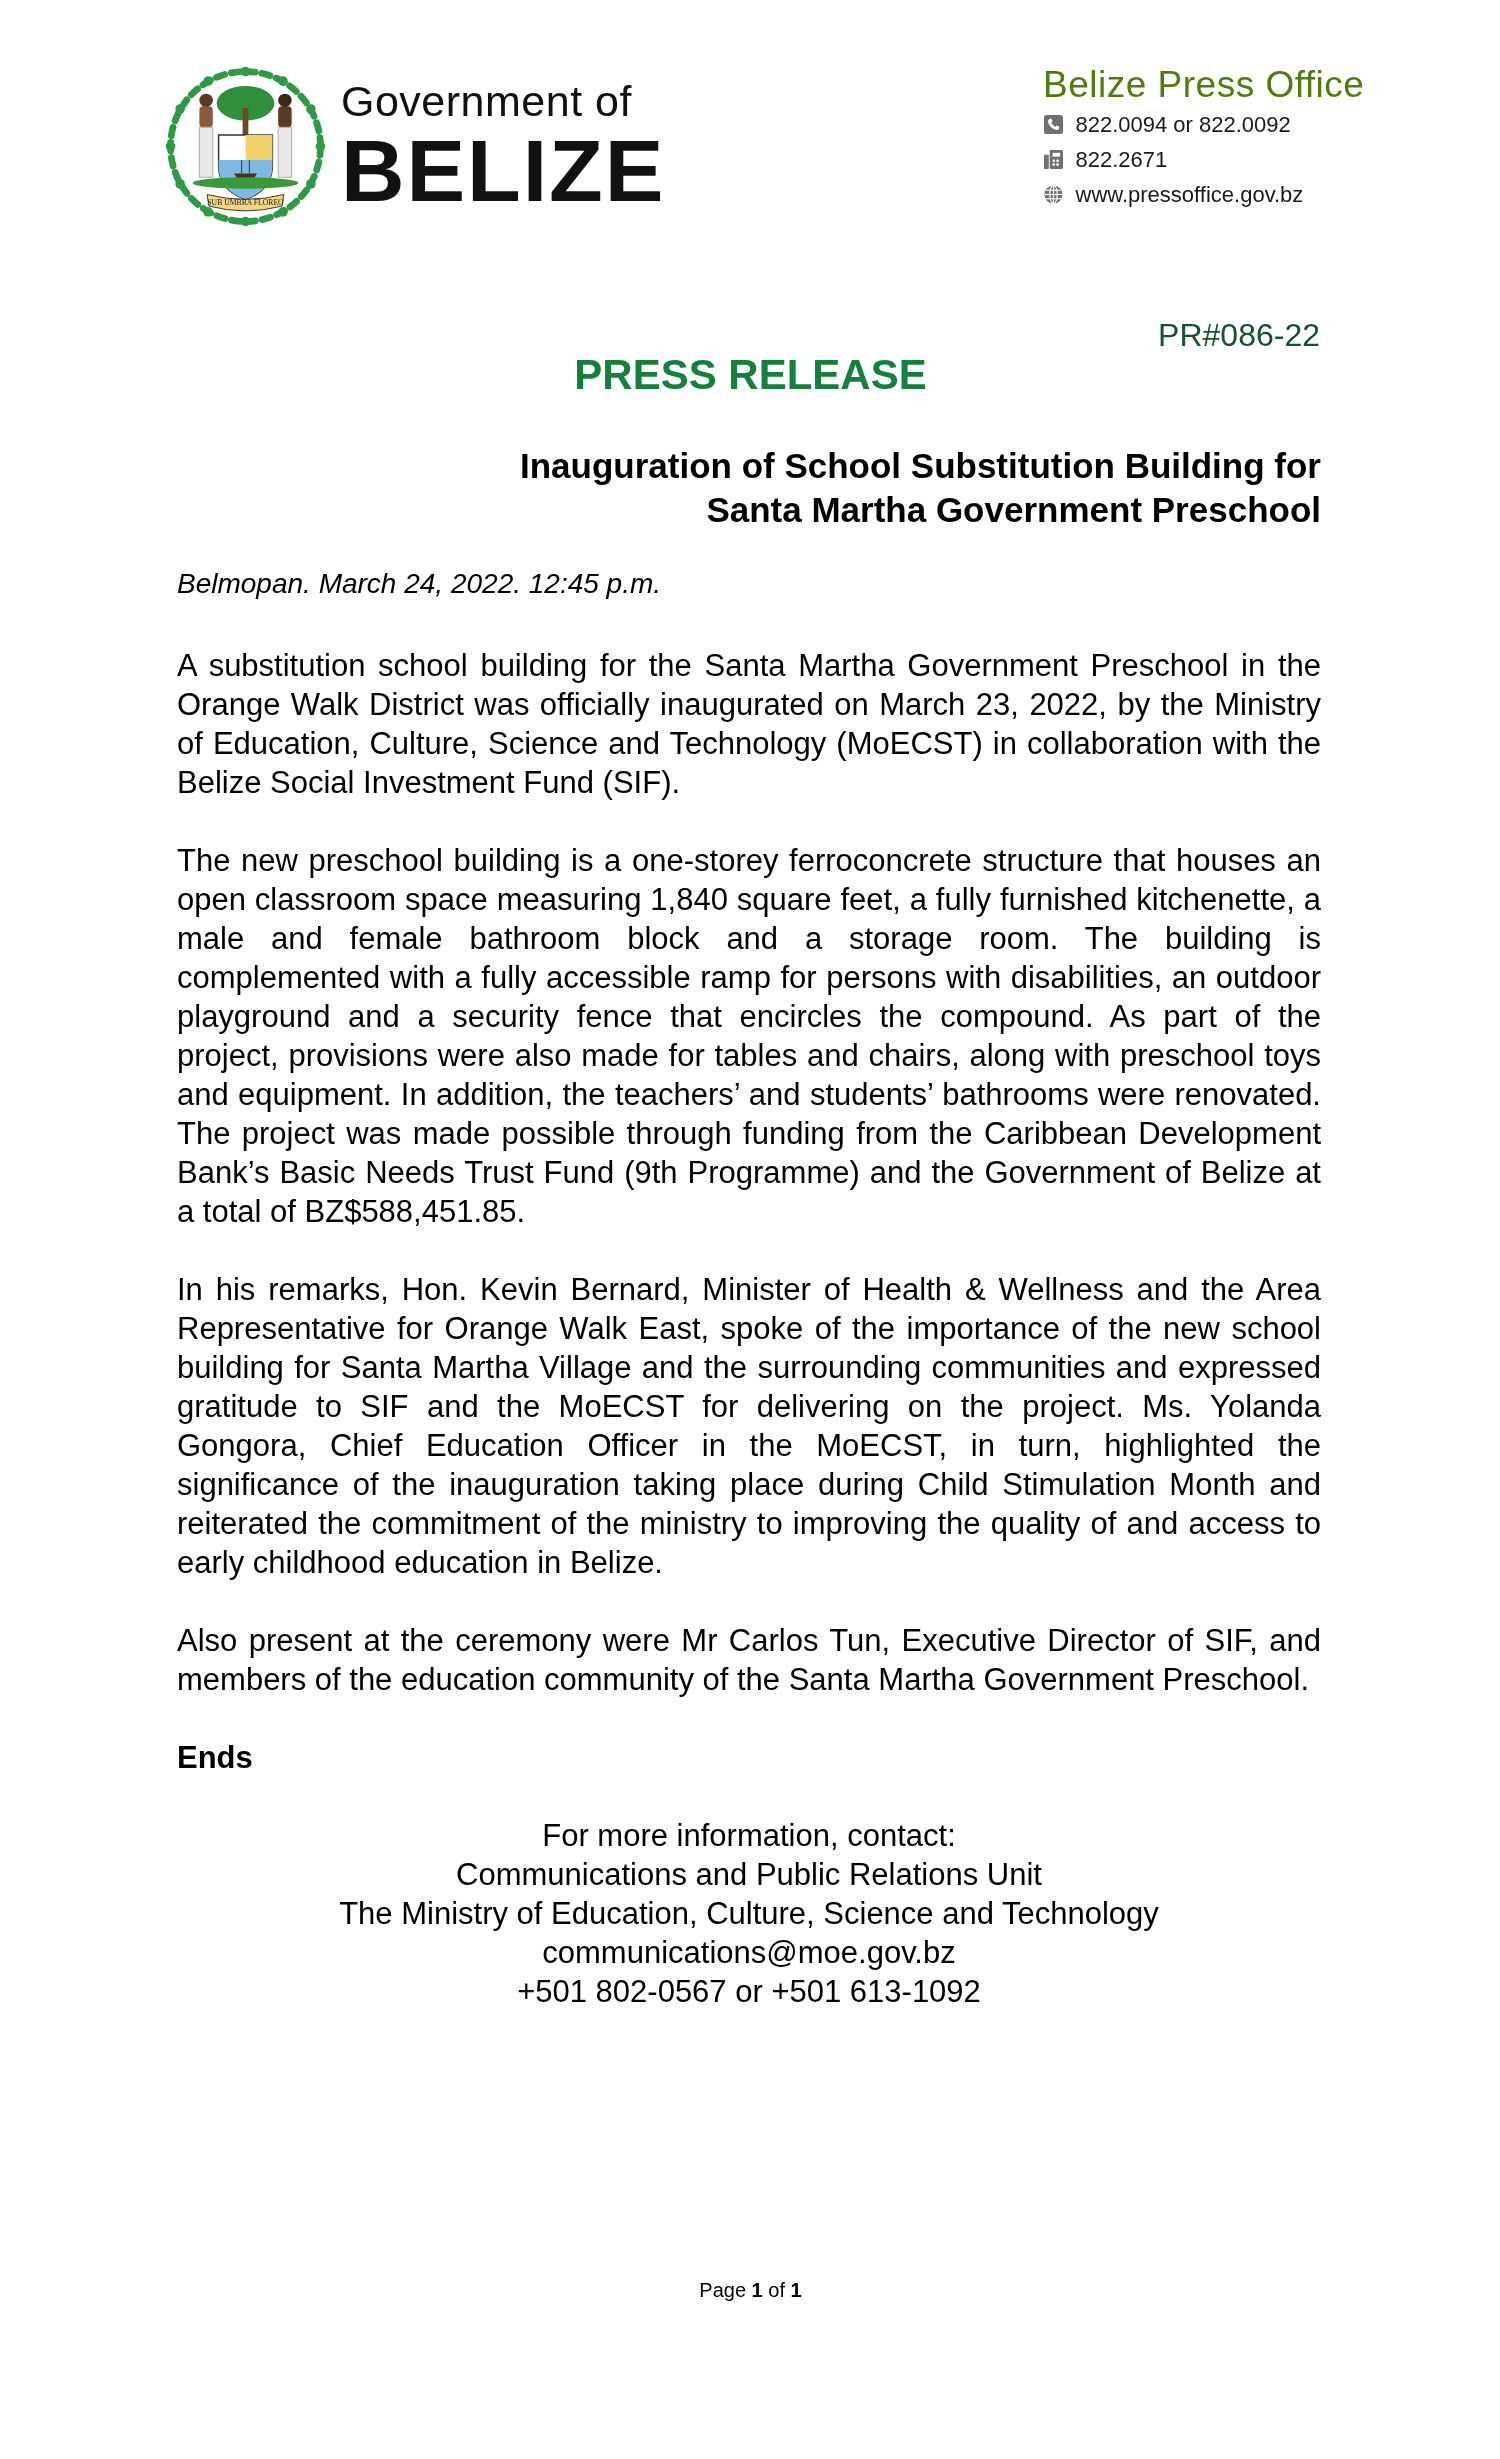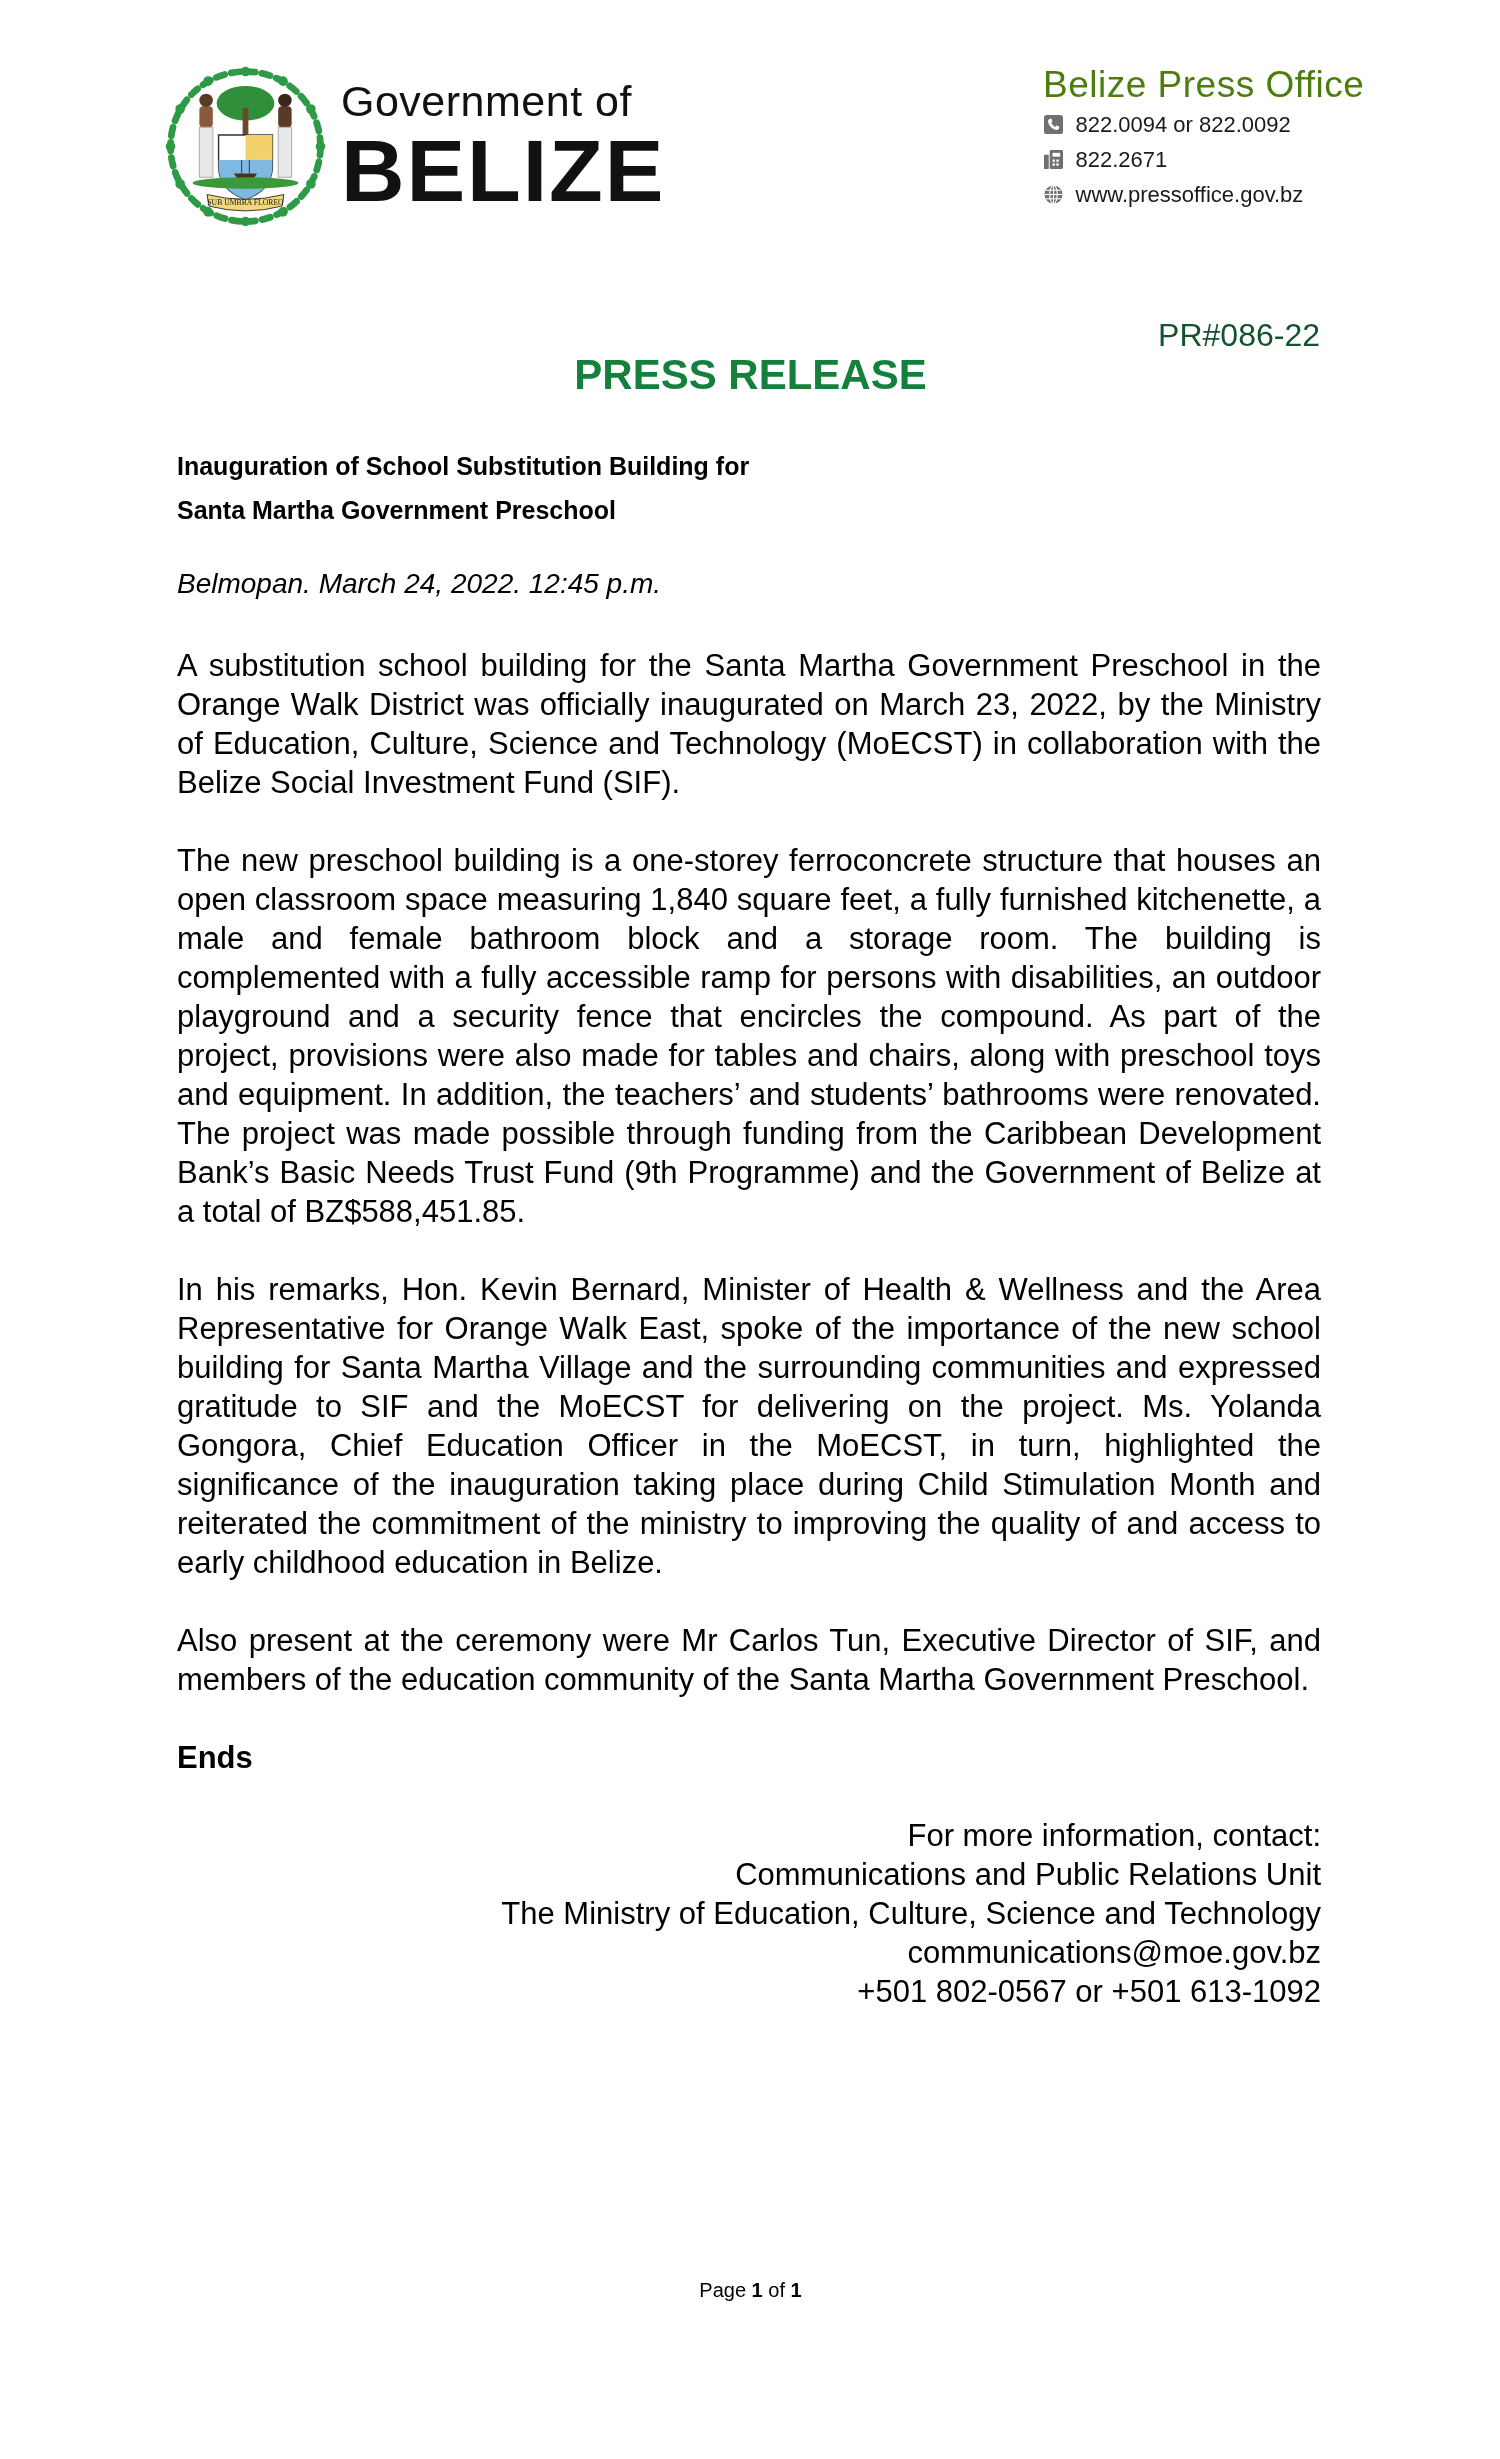--- a/index.html
+++ b/index.html
@@ -15,29 +15,29 @@
   .press-office { position: absolute; left: 1043px; top: 63px; font-family: "Liberation Sans", sans-serif; }
   .press-office-title { font-size: 37px; color: #4d7c0f; line-height: 44px; letter-spacing: 0.5px; }
   .contact-row { display: flex; align-items: center; font-size: 22px; color: #1a1a1a; line-height: 35px; }
   .contact-row .ico { width: 21px; height: 21px; margin-right: 11.5px; display: inline-flex; align-items: center; justify-content: center; }
 
   
   .pr-number { position: absolute; right: 181px; top: 317px; font-family: "Liberation Sans", sans-serif; font-size: 32px; color: #14532d; }
   .press-release { position: absolute; left: 0; width: 1501px; top: 351px; text-align: center; font-family: "Liberation Sans", sans-serif; font-size: 42px; font-weight: 700; color: #15803d; }
   .press-release span { position: relative; left: 0px; }
 
-  .headline { position: absolute; left: 177px; width: 1144px; top: 444px; text-align: left; font-family: "Liberation Sans", sans-serif; font-size: 25px; font-weight: 700; line-height: 44px; }
+  .headline { position: absolute; left: 177px; width: 1144px; top: 444px; text-align: right; font-family: "Liberation Sans", sans-serif; font-size: 35px; font-weight: 700; line-height: 44px; }
 
   .dateline { position: absolute; left: 177px; top: 565px; font-family: "Liberation Sans", sans-serif; font-size: 28px; font-style: italic; line-height: 38px; }
 
   .body-text { position: absolute; left: 177px; width: 1144px; font-family: "Liberation Sans", sans-serif; font-size: 31px; line-height: 39px; text-align: justify; }
   .body-text p { margin: 0 0 39px 0; }
 
   .ends { font-weight: 700; }
-  .contact-block { margin: 0; text-align: right; }
+  .contact-block { margin: 0; text-align: center; }
   .contact-block div { line-height: 39px; }
 
   .footer { position: absolute; left: 0; width: 1501px; top: 2279px; text-align: center; font-family: "Liberation Sans", sans-serif; font-size: 20px; }
   .footer b { font-weight: 700; }
 </style>
 </head>
 <body>
 
 <div class="page">
 

